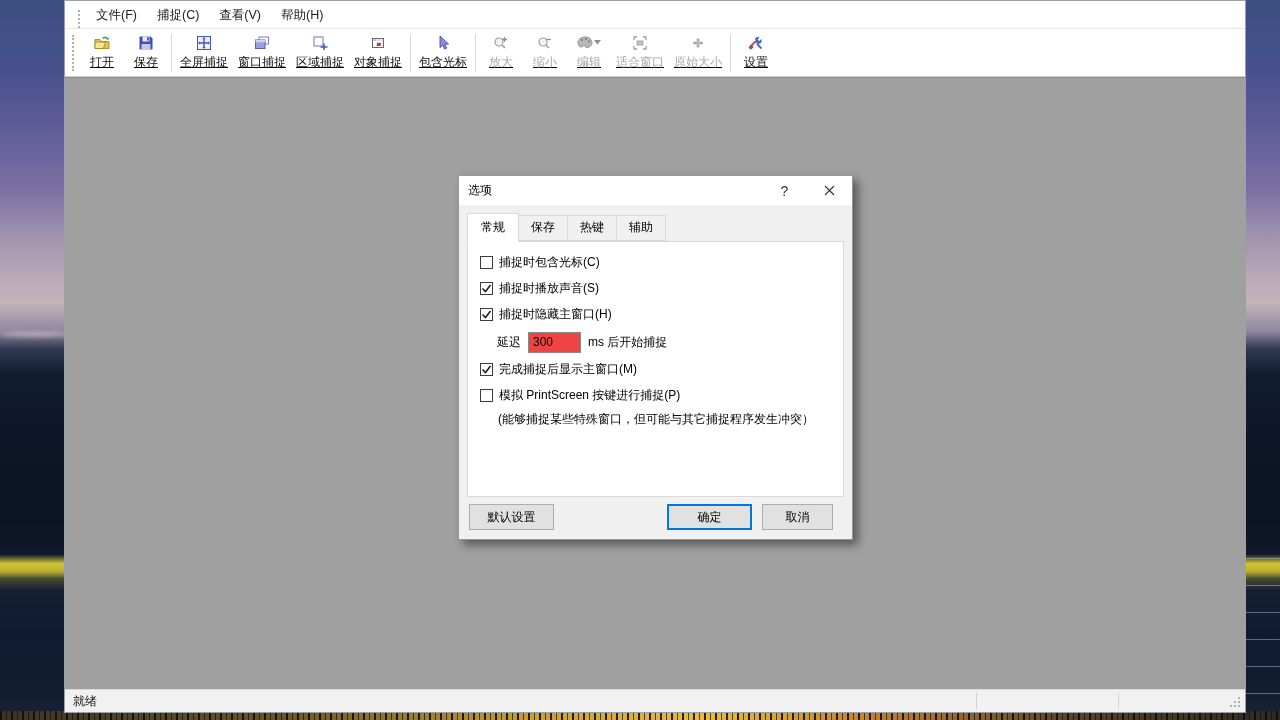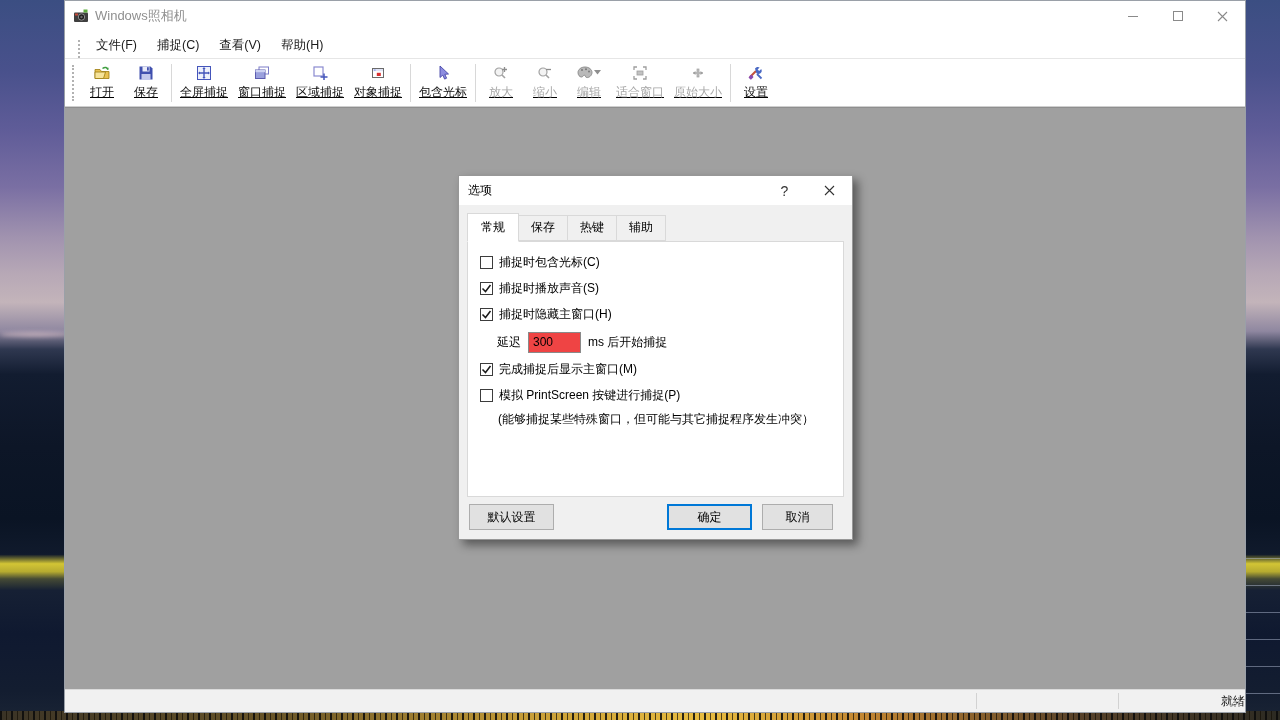--- a/index.html
+++ b/index.html
@@ -48,21 +48,21 @@
     min-width:44px; padding:2px 5px; gap:3px; font-size:12px; color:#101010; }
   .tb-item .ico { width:16px; height:16px; display:flex; align-items:center; justify-content:center; }
   .tb-item.disabled { color:#a8a8a8; }
   .tb-sep { width:1px; height:38px; background:#d8d8d8; margin:0 3px; flex:0 0 auto; }
   .ico-wrap { display:flex; align-items:center; gap:1px; }
 
   .canvas { flex:1 1 auto; background:#a0a0a0; border-top:1px solid #8e8e8e; position:relative; }
 
   .statusbar { height:23px; background:#f1f1f1; border-top:1px solid #dadada;
     display:flex; align-items:center; padding-left:8px; font-size:12px; color:#111;
-    position:relative; flex:0 0 auto;justify-content:flex-end; }
+    position:relative; flex:0 0 auto; }
   .sb-div { position:absolute; top:3px; bottom:3px; width:1px; background:#d2d2d2; }
   .sb-div.d1 { left:911px; } .sb-div.d2 { left:1053px; }
   .sb-grip { position:absolute; right:3px; bottom:3px; }
 
   
   .dialog { position:absolute; left:458px; top:175px; width:395px; height:365px;
     background:#f0f0f0; border:1px solid #979797; box-shadow:5px 5px 9px rgba(0,0,0,.45);
     font-size:12px; color:#000; }
   .dlg-titlebar { height:29px; background:#fff; display:flex; align-items:center; }
   .dlg-title { margin-left:9px; font-size:12px; color:#000; }
@@ -97,43 +97,20 @@
 <body>
 
 <div class="desktop">
   <div class="cloud-streak"></div>
   <div class="water-streaks"></div>
   <div class="reed-strip"></div>
 </div>
 
 <div class="app-window">
 
-  <div class="titlebar">
-    <svg class="app-icon" viewBox="0 0 16 16">
-      <rect x="1" y="4.5" width="14" height="9.5" rx="1" fill="#3f3f3f"></rect>
-      <rect x="10.5" y="1.5" width="4" height="3" fill="#5fae3f"></rect>
-      <rect x="2" y="5.5" width="3" height="2" fill="#c84a3a"></rect>
-      <circle cx="8.5" cy="9" r="3.2" fill="#1d1d1d" stroke="#9a9a9a" stroke-width="0.9"></circle>
-      <circle cx="8.5" cy="9" r="1.2" fill="#6a6a6a"></circle>
-    </svg>
-    <span class="title-text">Windows照相机</span>
-    <div class="win-controls">
-      <div class="win-btn">
-          <div class="min-glyph"></div>
-        </div>
-      <div class="win-btn">
-          <div class="max-glyph"></div>
-        </div>
-      <div class="win-btn">
-        <svg width="11" height="11" viewBox="0 0 11 11">
-          <path d="M1 1l9 9M10 1l-9 9" stroke="#8a8a8a" stroke-width="1.1"></path>
-          </svg>
-      </div>
-    </div>
-  </div>
 
   <div class="menubar">
     <div class="grip"></div>
     <span class="menu-item">文件(F)</span>
     <span class="menu-item">捕捉(C)</span>
     <span class="menu-item">查看(V)</span>
     <span class="menu-item">帮助(H)</span>
   </div>
 
   <div class="toolbar">

